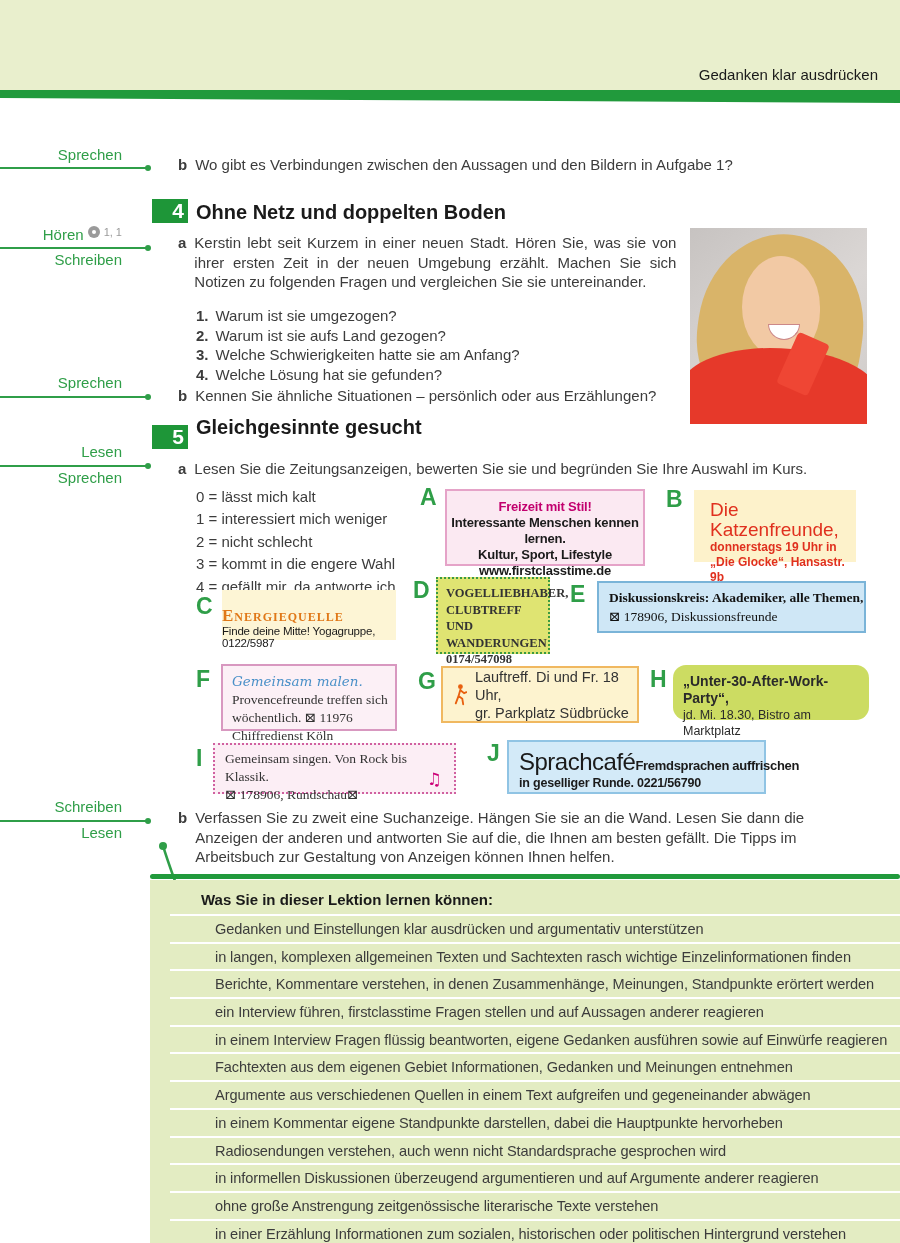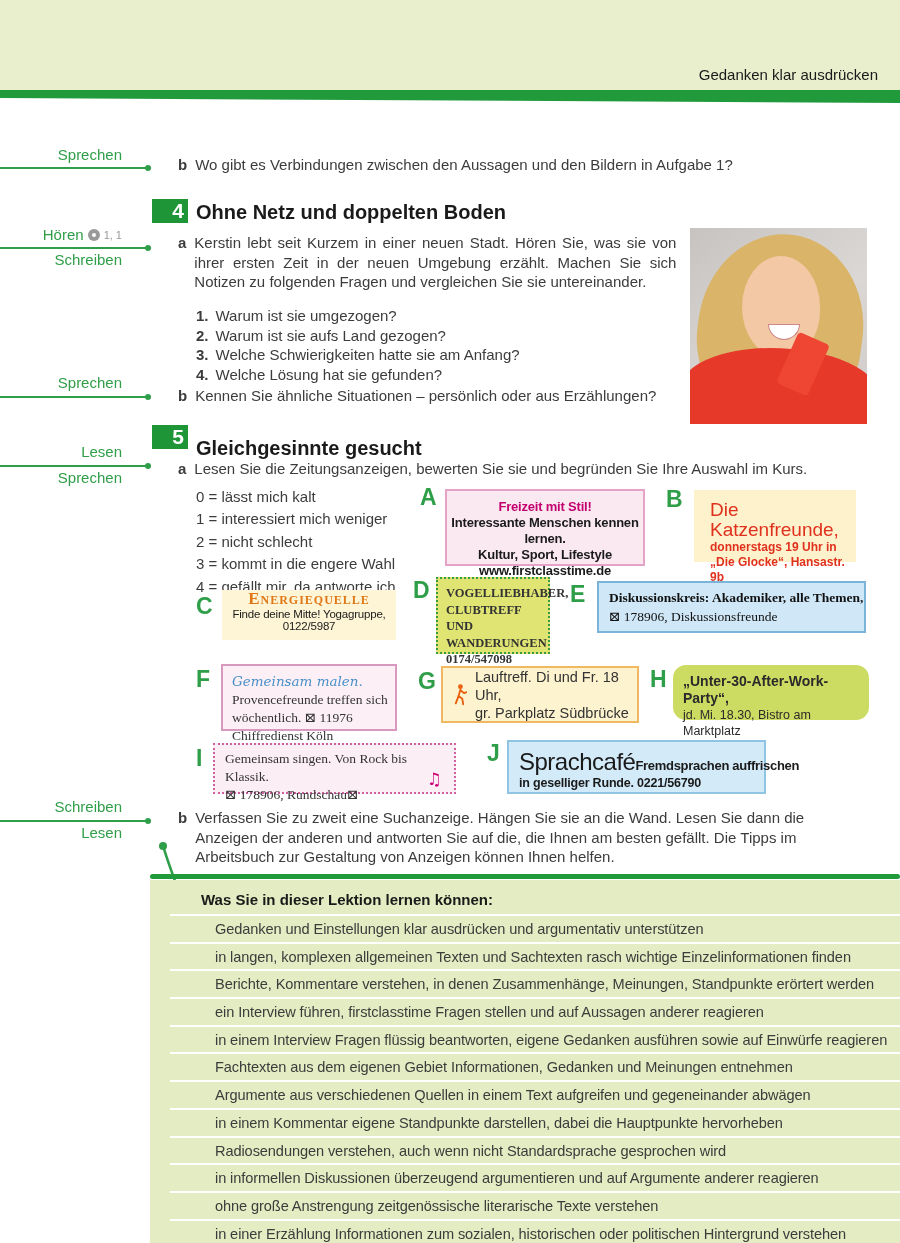--- a/index.html
+++ b/index.html
@@ -10,21 +10,21 @@
   .topband{position:absolute;left:0;top:0;width:900px;height:90px;background:#e9efcd;}
   .tagline{position:absolute;right:22px;top:66px;font-size:15px;color:#1a1a1a;}
   .greenbar{position:absolute;left:0;top:90px;width:900px;height:13px;background:#219a3c;
             clip-path:polygon(0 0,100% 0,100% 100%,0 62%);}
 
   
   .mlabel{position:absolute;left:0;width:148px;text-align:right;padding-right:26px;box-sizing:border-box;
           font-size:15px;color:#2f9e48;}
   .mline{position:absolute;left:0;width:148px;height:2px;background:#2f9e48;}
   .mline .dot{position:absolute;right:-3px;top:-2px;width:6px;height:6px;border-radius:50%;background:#2f9e48;}
-  .audio{display:inline-flex;align-items:center;gap:4px;}
+  .audio{display:inline-flex;align-items:flex-start;gap:4px;}
   .cd{display:inline-block;width:12px;height:12px;border-radius:50%;background:#9a9a9a;position:relative;vertical-align:-1px;}
   .cd::after{content:"";position:absolute;left:4px;top:4px;width:4px;height:4px;border-radius:50%;background:#fff;}
   .trackref{font-size:11px;color:#9a9a9a;}
 
   
   .numbox{position:absolute;width:36px;height:24px;background:#1e9638;color:#fff;
           font-weight:bold;font-size:21px;text-align:right;padding-right:4px;box-sizing:border-box;line-height:24px;}
   .taskhead{position:absolute;font-size:20px;font-weight:bold;color:#1a1a1a;}
   .trow{position:absolute;display:flex;gap:8px;font-size:15px;line-height:1.3;}
   .tletter{font-weight:bold;color:#3c3c3c;flex:0 0 auto;}
@@ -49,21 +49,21 @@
 
   
   .adletter{position:absolute;font-size:23px;font-weight:bold;color:#2f9e48;}
   .adbox{position:absolute;box-sizing:border-box;}
   .ad-a{background:#fbe9f2;border:2px solid #e5a3c8;text-align:center;padding-top:8px;
         font-size:13px;font-weight:bold;letter-spacing:-0.2px;line-height:16px;color:#1a1a1a;}
   .ad-a .t{color:#c2006e;}
   .ad-b{background:#fdf2cb;color:#e0301e;padding:10px 0 16px 16px;}
   .ad-b .t{font-size:19px;line-height:20px;}
   .ad-b .s{font-size:12px;font-weight:bold;line-height:15px;}
-  .ad-c{background:#fdf5d5;text-align:center;padding-top:0;}
+  .ad-c{background:#fdf5d5;text-align:left;padding-top:17px;}
   .ad-c .t{font-family:"Liberation Serif","DejaVu Serif",serif;font-variant:small-caps;
            color:#e07818;font-size:17px;font-weight:bold;letter-spacing:1px;line-height:18px;}
   .ad-c .s{font-size:11.5px;font-weight:normal;color:#1a1a1a;letter-spacing:-0.2px;}
   .ad-d{background:#dfe472;border:2px dotted #3a9a40;padding:6px 0 0 8px;
         font-family:"Liberation Serif","DejaVu Serif",serif;font-size:12.5px;font-weight:bold;
         color:#333;line-height:16.5px;}
   .ad-e{background:#cfe7f6;border:2px solid #7ab4d8;padding:5px 0 0 10px;
         font-family:"Liberation Serif","DejaVu Serif",serif;font-size:13.5px;color:#111;line-height:19px;}
   .ad-e .t{font-weight:bold;}
   .ad-f{background:#fcf0f6;border:2px solid #d898c0;padding:6px 0 0 9px;
@@ -161,21 +161,21 @@
 
   <div class="photo">
     <div class="hair"></div>
     <div class="face"></div>
     <div class="smile"></div>
     <div class="blouse"></div>
     <div class="collar"></div>
   </div>
 
   <div class="numbox" style="left:152px;top:425px;">5</div>
-  <div class="taskhead" style="left:196px;top:437px;">Gleichgesinnte gesucht</div>
+  <div class="taskhead" style="left:196px;top:416px;">Gleichgesinnte gesucht</div>
 
   <div class="mlabel" style="top:443px;">Lesen</div>
   <div class="mline" style="top:465px;">
       <span class="dot"></span>
     </div>
   <div class="mlabel" style="top:469px;">Sprechen</div>
 
   <div class="trow" style="left:178px;top:459px;width:710px;">
     <span class="tletter">a</span>
     <span>Lesen Sie die Zeitungsanzeigen, bewerten Sie sie und begründen Sie Ihre Auswahl im Kurs.</span>

